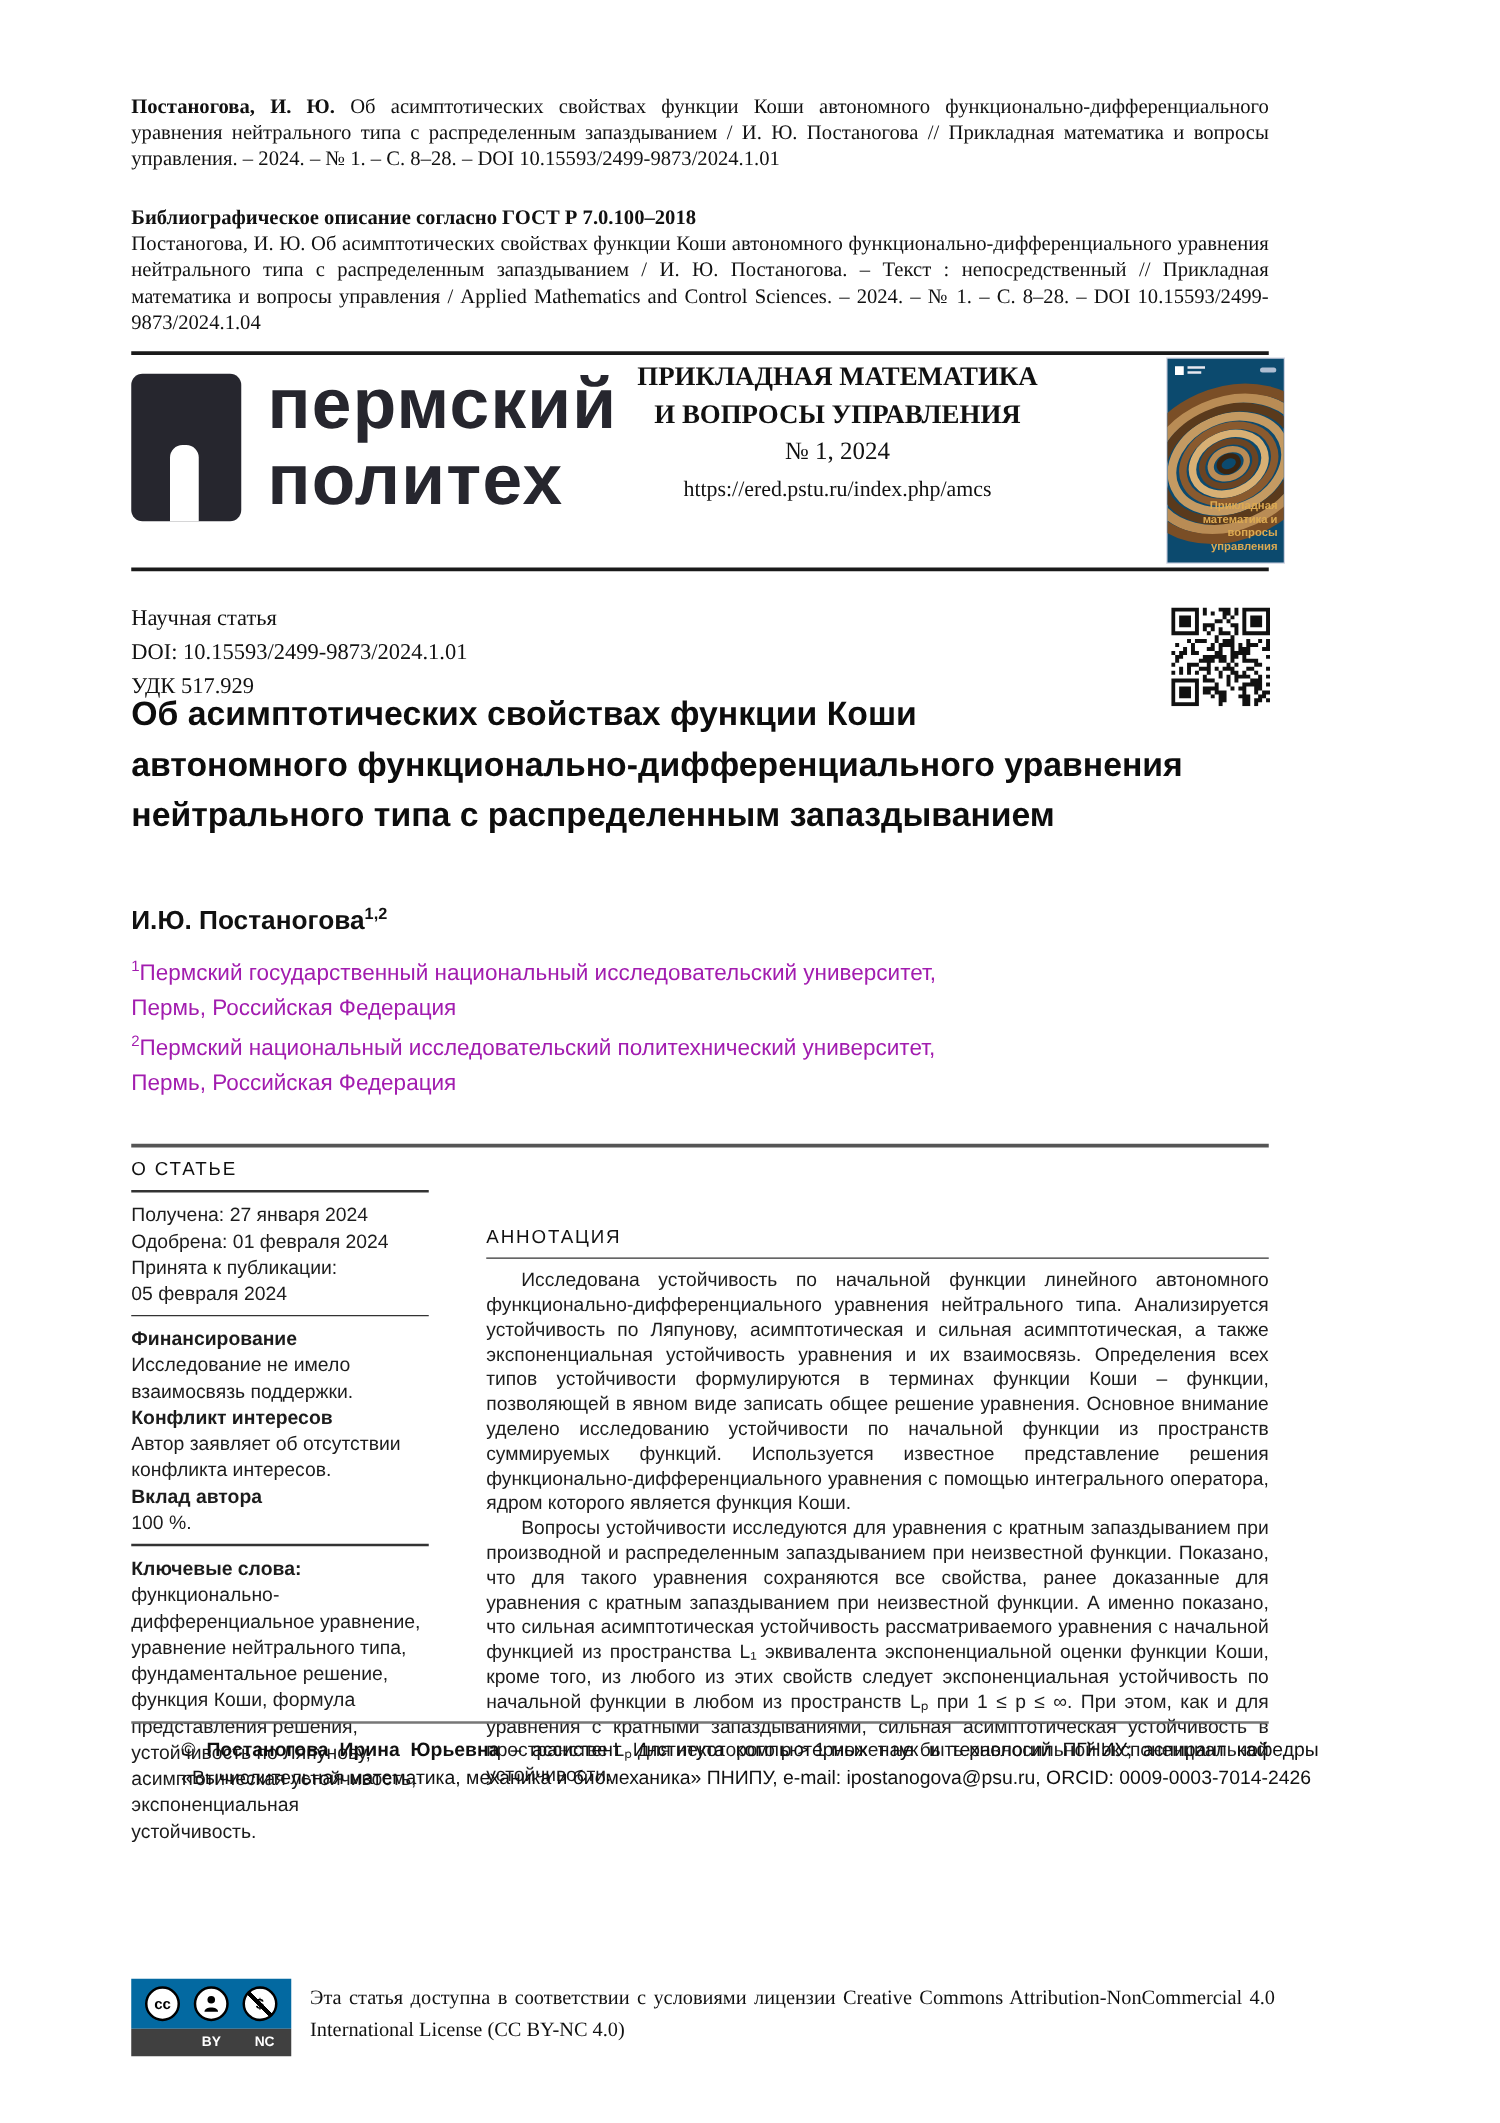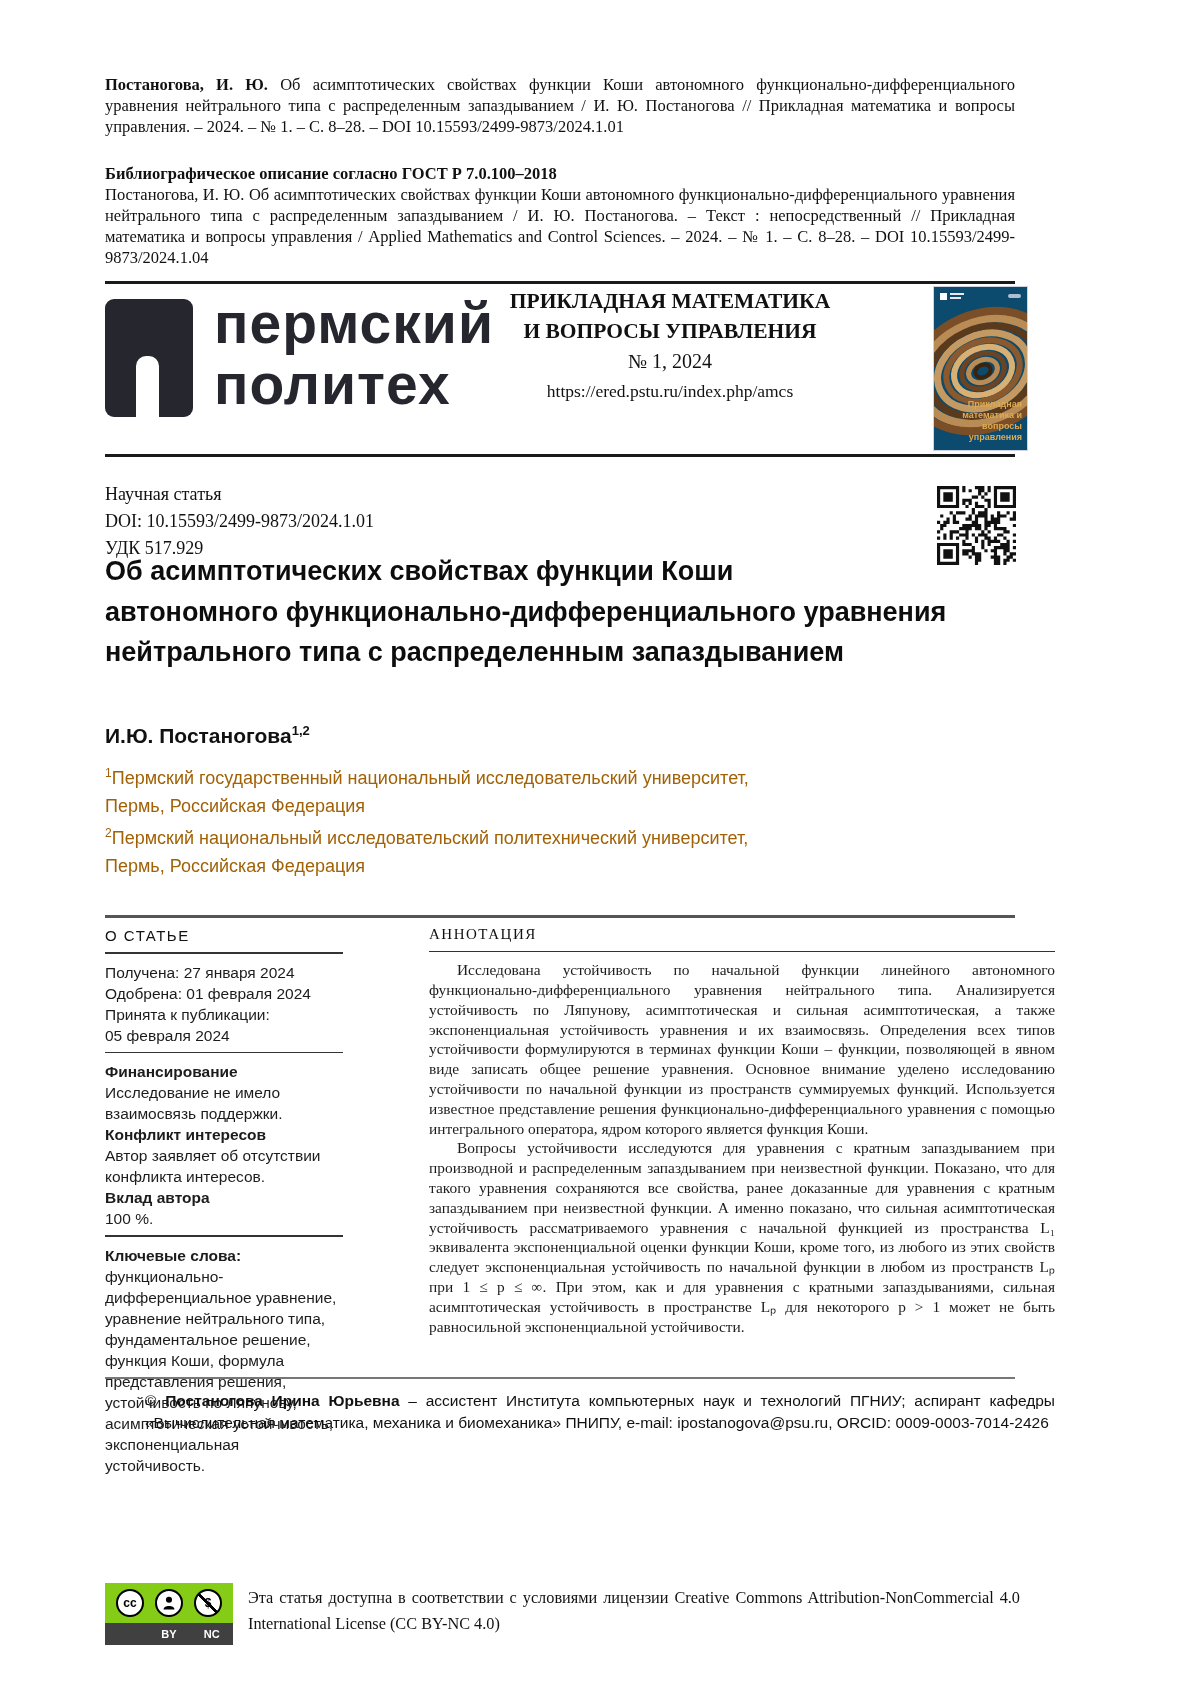--- a/index.html
+++ b/index.html
@@ -39,39 +39,39 @@
   
   .meta{left:105px;top:481px;font-size:18px;line-height:27px;}
   .qr{left:937px;top:486px;width:79px;height:79px;}
 
   
   .title{left:105px;top:551px;width:960px;font-family:"Liberation Sans",sans-serif;
          font-weight:bold;font-size:27px;line-height:40.5px;color:#0d0d0d;}
   .author{left:105px;top:723px;font-family:"Liberation Sans",sans-serif;font-weight:bold;font-size:21px;}
   .author sup{font-size:13px;}
   .affil{left:105px;top:760px;width:800px;font-family:"Liberation Sans",sans-serif;
-         font-size:18px;line-height:27.5px;color:#a16207;}
+         font-size:18px;line-height:27.5px;color:#a21caf;}
   .affil sup{font-size:12px;}
 
   
   .col-rule{height:1.5px;background:#333;border:0;margin:6px 0 8px 0;}
   .leftcol{left:105px;top:925px;width:238px;font-family:"Liberation Sans",sans-serif;
            font-size:15.5px;line-height:21px;color:#1c1c1c;}
-  .rightcol{left:389px;top:925px;width:626px;font-family:Liberation Serif, serif;
-           font-size:15.4px;line-height:19.8px;color:#1c1c1c;margin-left:40px;}
+  .rightcol{left:389px;top:980px;width:626px;font-family:Liberation Sans, sans-serif;
+           font-size:15.4px;line-height:19.8px;color:#1c1c1c;}
   .colhead{font-size:15px;letter-spacing:1.5px;font-weight:normal;margin:0;color:#111;}
   .leftcol p,.rightcol p{margin:0;}
   .rightcol .par{text-align:justify;text-indent:28px;margin:0;}
   .kw{margin:0;}
 
   
   .footer{left:105px;top:1390px;width:910px;font-family:"Liberation Sans",sans-serif;
           font-size:15.5px;line-height:22px;text-align:justify;margin-left:40px;}
   .license-badge{left:105px;top:1583px;width:128px;height:62px;}
-  .license-badge .strip-top{position:absolute;left:0;top:0;right:0;height:40px;background:#84cc16;
+  .license-badge .strip-top{position:absolute;left:0;top:0;right:0;height:40px;background:#0369a1;
         display:flex;align-items:center;justify-content:space-evenly;}
   .license-badge .circ{width:28px;height:28px;border-radius:50%;background:#fff;border:2.5px solid #000;
         box-sizing:border-box;display:flex;align-items:center;justify-content:center;
         font-family:"Liberation Sans",sans-serif;font-weight:bold;font-size:12px;color:#000;}
   .license-badge .circ.nc{background:linear-gradient(45deg,#fff 44%,#000 44%,#000 54%,#fff 54%);}
   .license-badge .strip-bottom{position:absolute;left:0;bottom:0;right:0;height:22px;background:#404040;
         display:flex;align-items:center;}
   .license-badge .strip-bottom span{flex:1;text-align:center;color:#fff;
         font-family:"Liberation Sans",sans-serif;font-weight:bold;font-size:11px;}
   .license-text{left:248px;top:1585px;width:772px;font-size:16.3px;line-height:26px;text-align:justify;}

